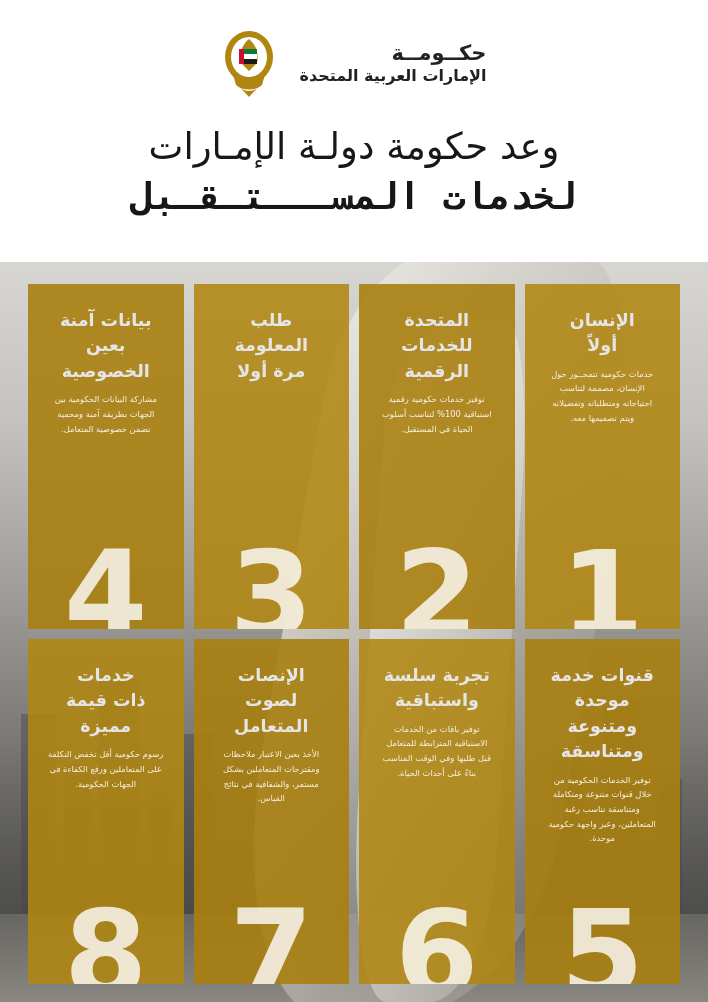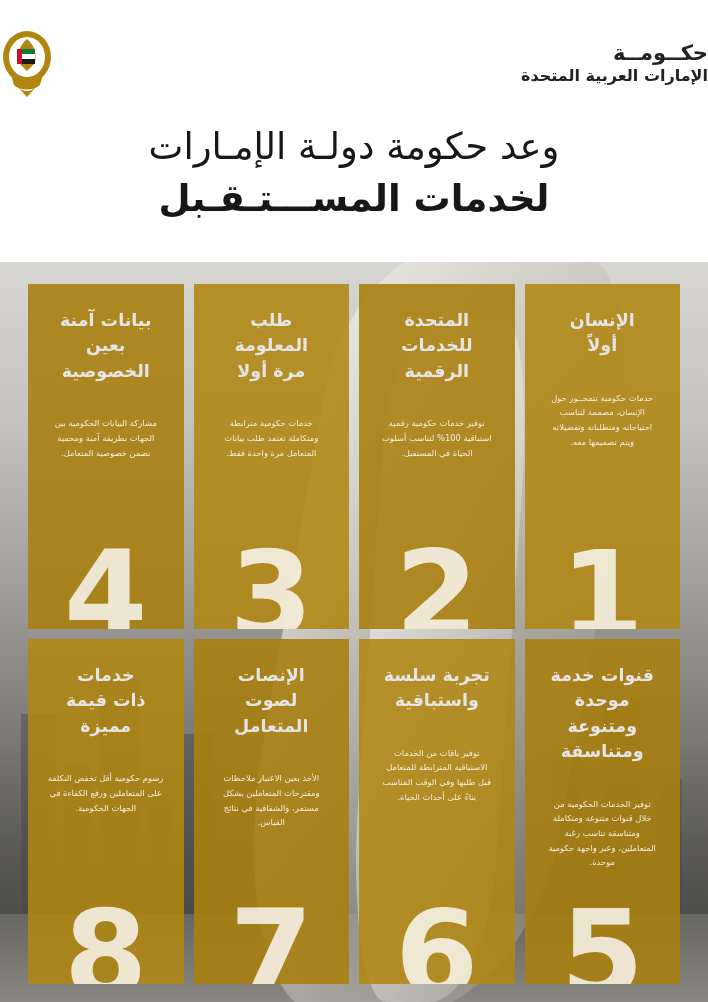--- a/index.html
+++ b/index.html
@@ -19,21 +19,21 @@
   .header {
     position: relative;
     height: 262px;
     background: #ffffff;
     padding-top: 26px;
   }
   .emblem-row {
     display: flex;
     flex-direction: row;
     align-items: center;
-    justify-content: space-between;
+    justify-content: center;
     gap: 24px;
     height: 74px;
   }
   .emblem {
     width: 54px; height: 72px;
     position: relative;
   }
   .emblem svg { display: block; }
   .emblem-text {
     text-align: right;
@@ -66,20 +66,21 @@
     line-height: 1.25;
     white-space: nowrap;
   }
   .title-block .t2 {
     font-size: 37px;
     font-weight: bold;
     letter-spacing: 0.5px;
     line-height: 1.25;
     margin-top: 6px;
     white-space: nowrap;
+    font-family: Liberation Mono, monospace;
   }
 
   
   .body-area {
     position: relative;
     height: 740px;
     overflow: hidden;
     background: #6e6e6c;
   }
   .photo {
@@ -156,21 +157,21 @@
   .cell.alt { background: rgba(169,128,15, 0.9); }
 
   .cell h3 {
     font-size: 17.5px;
     font-weight: bold;
     line-height: 1.45;
     color: #e5e5e5;
     letter-spacing: 0;
   }
   .cell p {
-    margin-top: 32px;
+    margin-top: 8px;
     font-size: 8.4px;
     line-height: 1.75;
     color: #f4eee0;
     padding: 0 6px;
   }
   .num {
     position: absolute;
     left: 0; right: 0;
     bottom: -26px;
     text-align: center;
@@ -252,21 +253,20 @@
           <p>توفير خدمات حكومية رقمية استباقية 100% لتناسب أسلوب الحياة في المستقبل.</p>
           <div class="num">2</div>
         </div>
 
         <div class="cell">
           <h3>
             <span>طلب</span><br>
             <span>المعلومة</span><br>
             <span>مرة أولا</span>
           </h3>
-          <p>خدمات حكومية مترابطة ومتكاملة تعتمد طلب بيانات المتعامل مرة واحدة فقط.</p>
           <div class="num">3</div>
         </div>
 
         <div class="cell alt">
           <h3>
             <span>بيانات آمنة</span><br>
             <span>بعين</span><br>
             <span>الخصوصية</span>
           </h3>
           <p>مشاركة البيانات الحكومية بين الجهات بطريقة آمنة ومحمية تضمن خصوصية المتعامل.</p>

